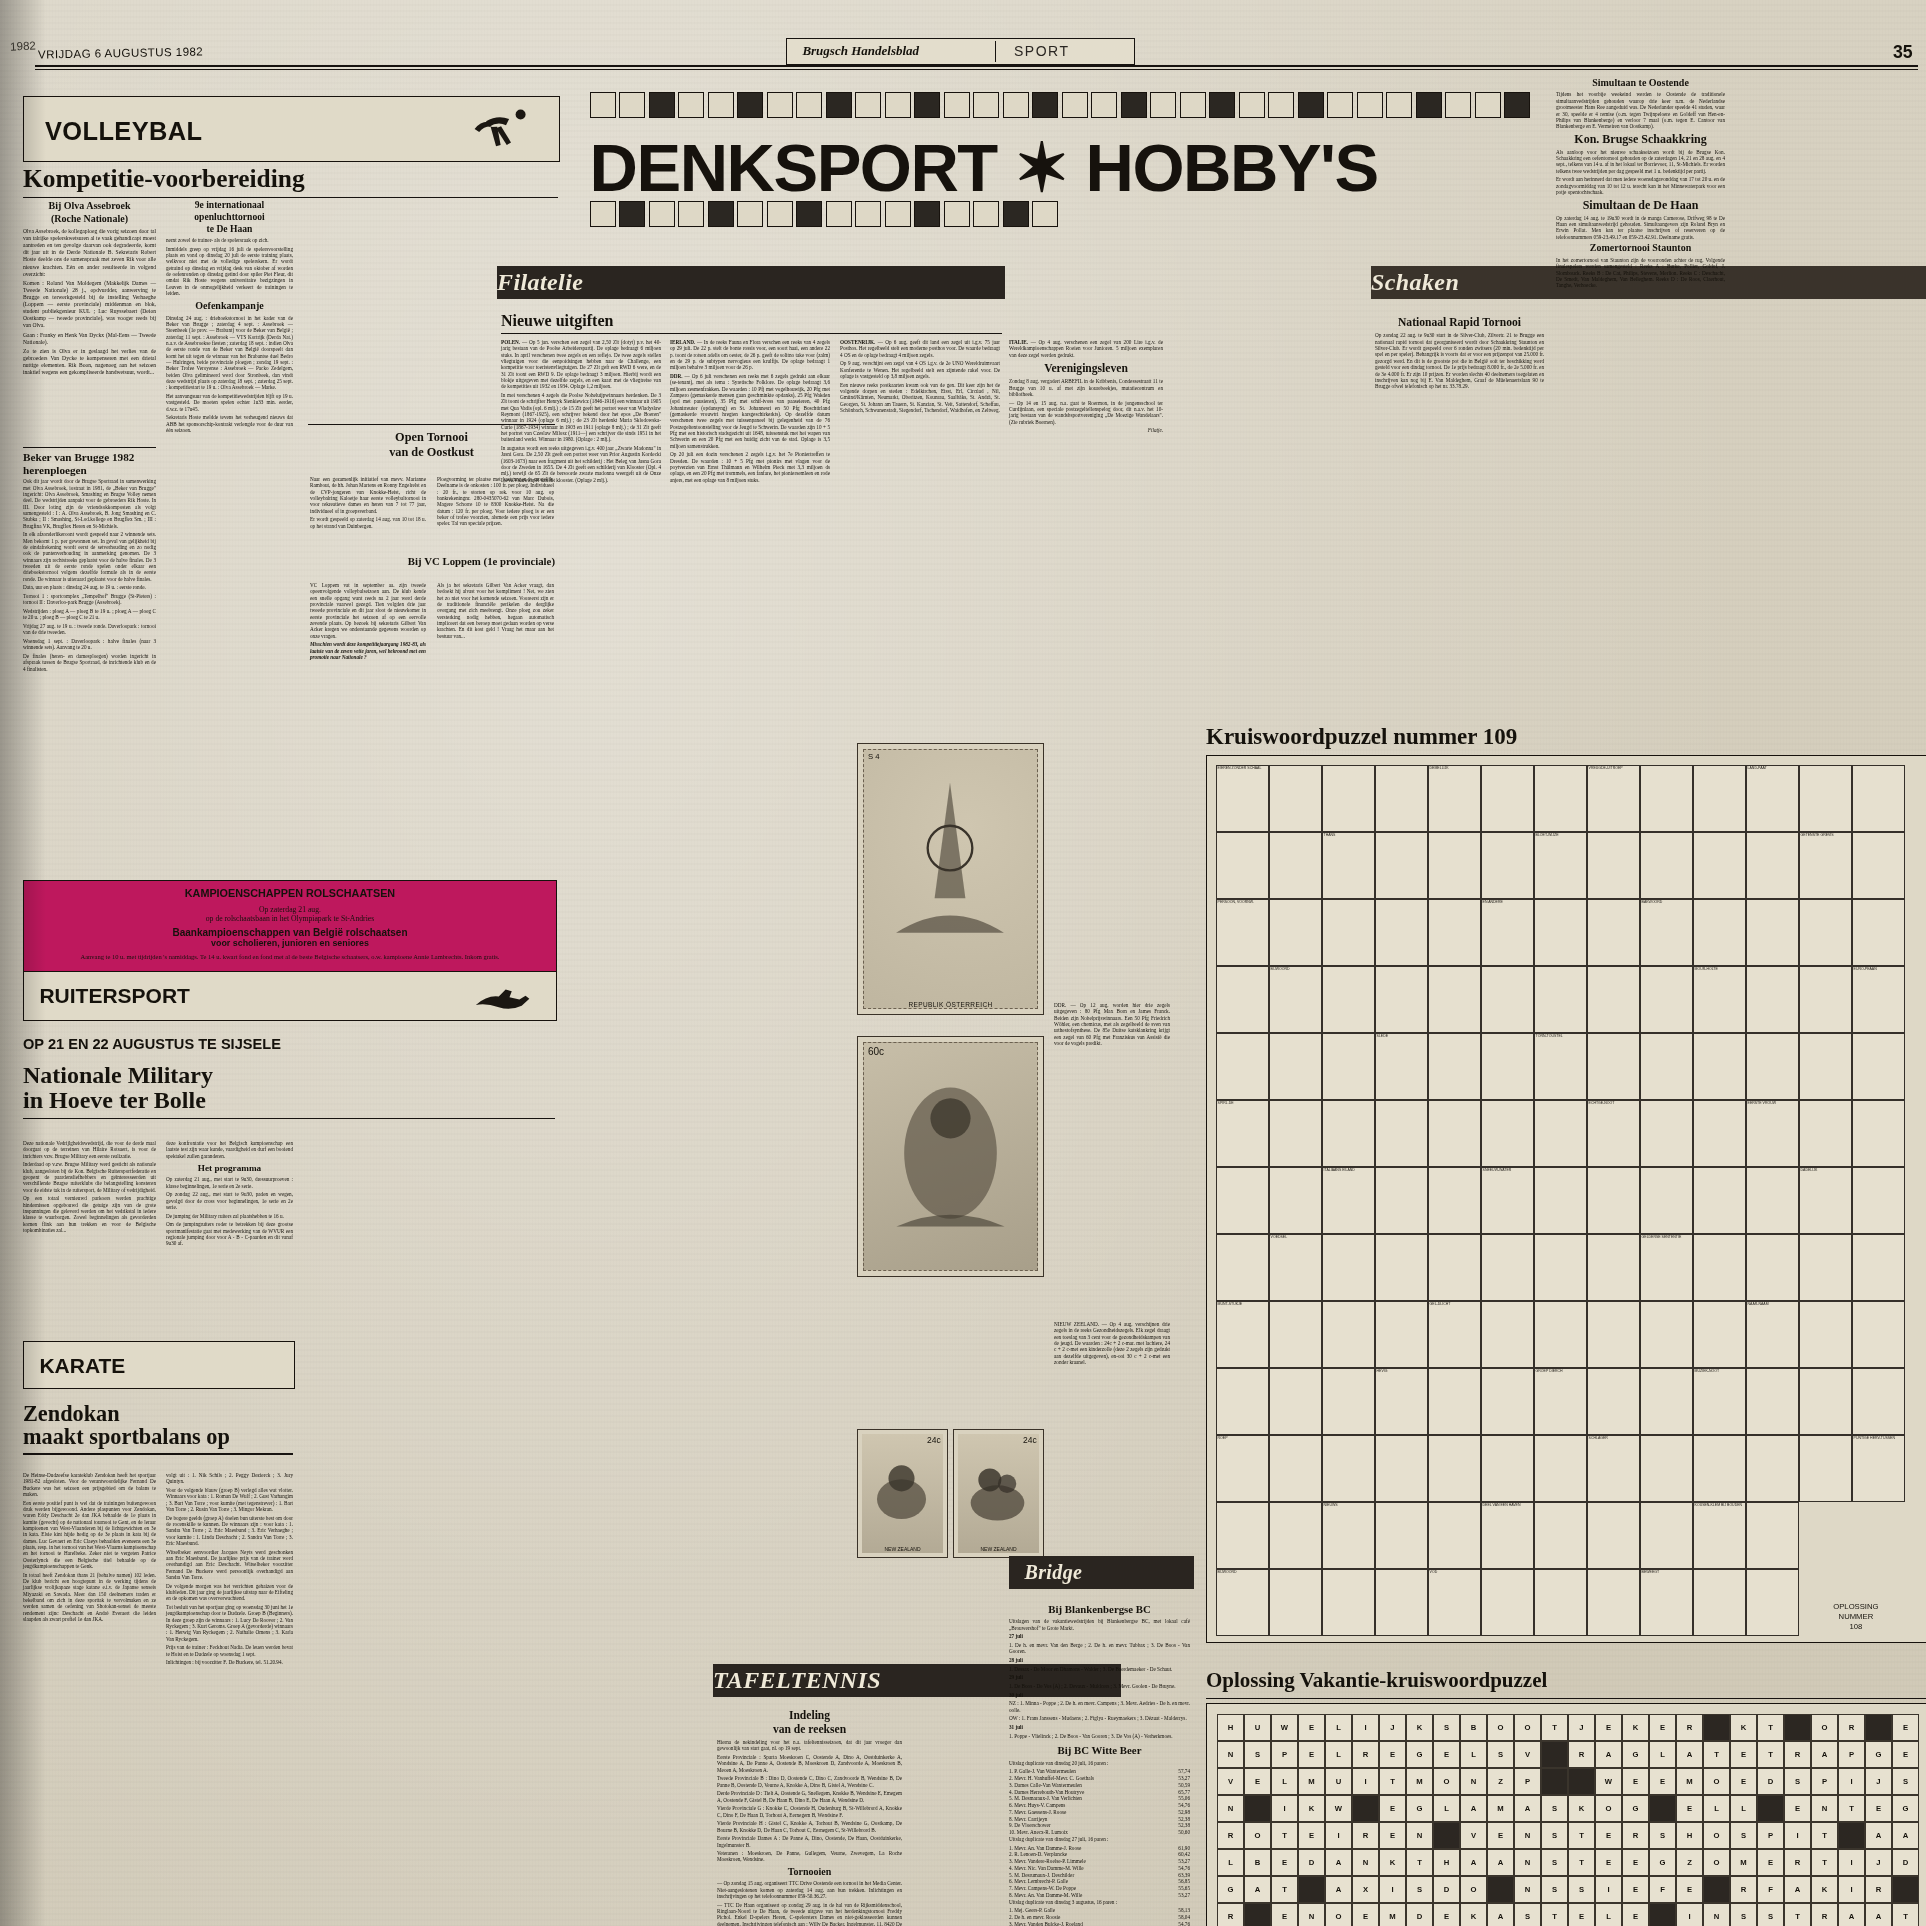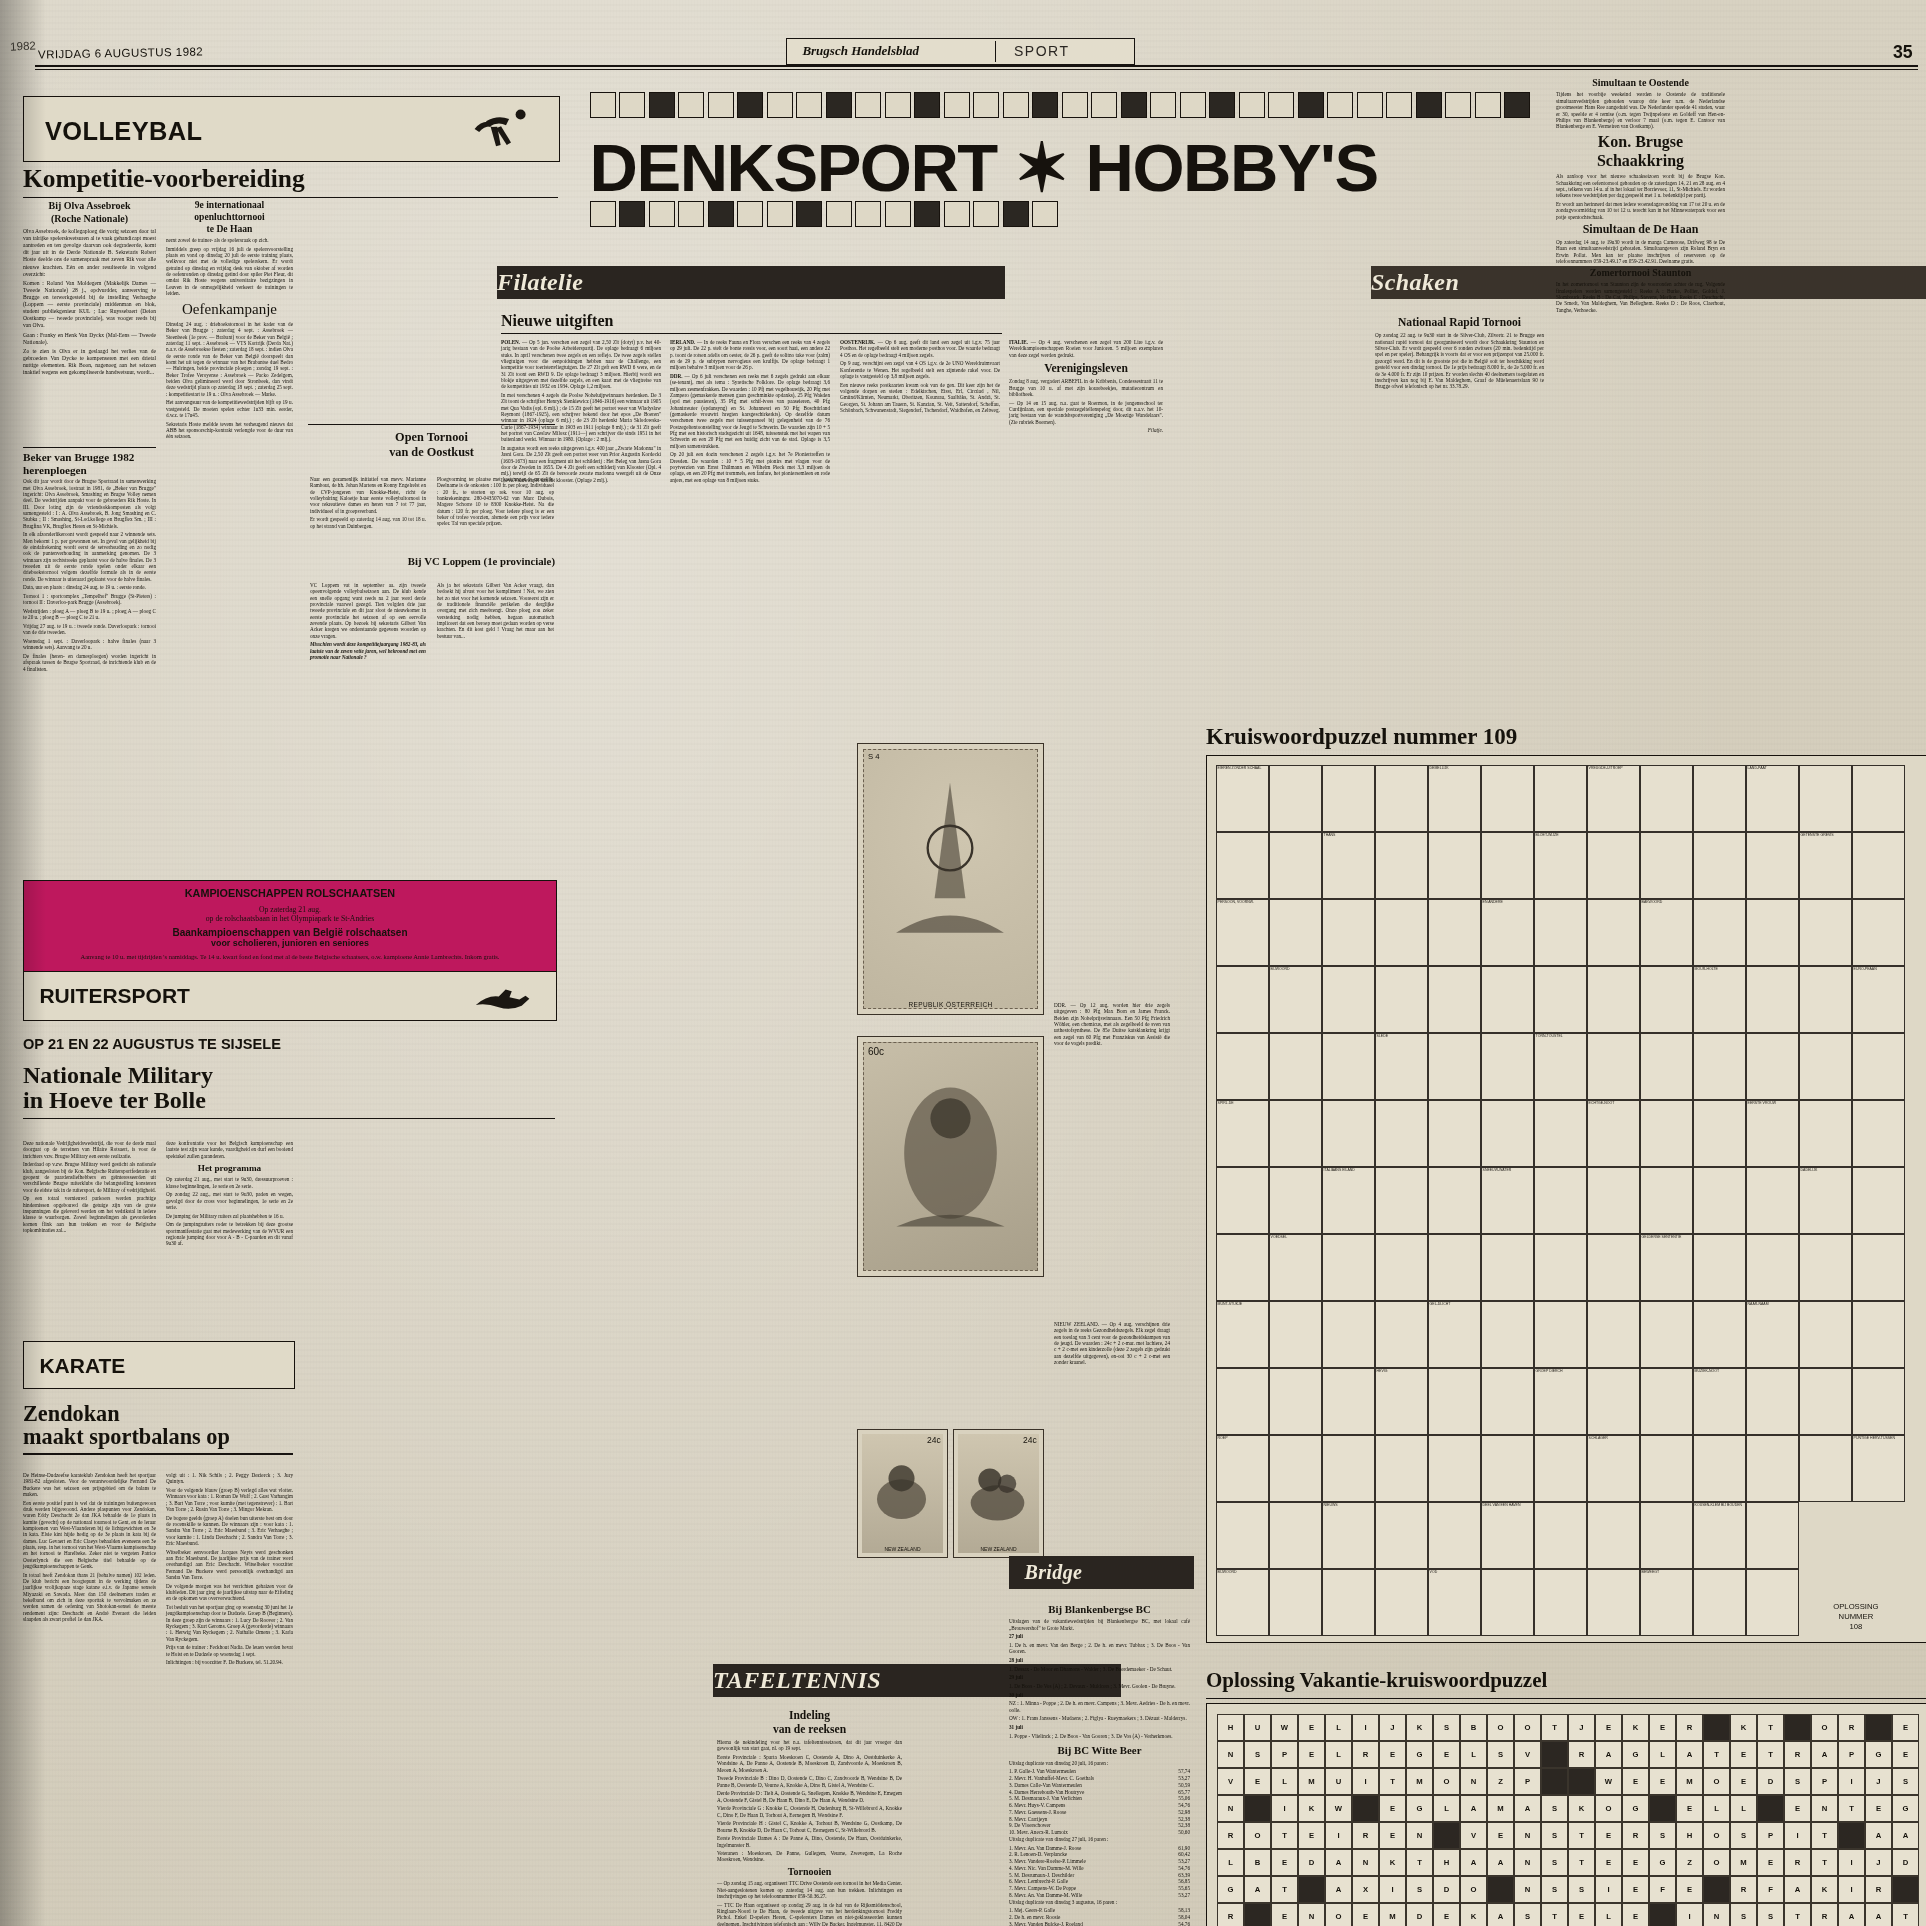--- a/index.html
+++ b/index.html
@@ -152,21 +152,21 @@
 <div class="col xtiny" style="left:437px;top:582px;width:117px;">
   <p>Als ja het sekretaris Gilbert Van Acker vraagt, dan bedoekt hij alvast voor het kompliment ! Net, we zien het zo niet voor het komende seizoen. Vooreerst zijn er de traditionele financiële perikelen die derglijke overgang met zich meebrengt. Onze ploeg zou zeker versterking nodig hebben, hegaan automatisch impliceert dat een beroep moet gedaan worden op verse krachten. En dit kost geld ! Vraag het maar aan het bestuur van...</p>
 </div>
 
 <div class="col xtiny" style="left:166px;top:200px;width:127px;">
   <p style="text-align:center;font-weight:bold;font-size:9.6px;line-height:1.1;">9e internationaal</p>
   <p style="text-align:center;font-weight:bold;font-size:9.6px;line-height:1.1;margin-top:-0.8px;">openluchttornooi</p>
   <p style="text-align:center;font-weight:bold;font-size:9.6px;line-height:1.1;margin-top:-0.8px;">te De Haan</p>
   <p>nernt zowel de trainer- als de spelersraak op zich.</p>
   <p>Inmiddels greep op vrijdag 16 juli de spelersvoorstelling plaats en vond op dinsdag 20 juli de eerste training plaats, welkvoor niet met de volledige spelerskern. Er wordt getraind op dinsdag en vrijdag desk van oktober af worden de oefenronden op dinsdag getind door spiler Piet Fleur, dit omdat Rik Hoste wegens universitaire bezigzingen in Leuven in de onmogelijkheid verkeert de trainingen te leiden.</p>
-  <p style="text-align:center;font-weight:normal;font-size:15px;margin-top:3.9px;">Oefenkampanje</p>
+  <p style="text-align:center;font-weight:bold;font-size:10px;margin-top:3.9px;">Oefenkampanje</p>
   <p>Dinsdag 24 aug. : driehoekstornooi in het kader van de Beker van Brugge ; zaterdag 4 sept. : Assebroek — Steenbeek (1e prov. — Brabant) voor de Beker van België ; zaterdag 11 sept. : Assebroek — VTS Kortrijk (Derda Nat.) n.a.v. de Assebroekse fiesten ; zaterdag 18 sept. : indien Olva de eerste ronde van de Beker van België doorspeelt dan komt het uit tegen de winnaar van het Brabantse duel Bedro — Hulringen, beide provinciale ploegen ; zondag 19 sept. : Beker Trofee Veroyense : Assebroek — Packo Zedelgem, beiden Olva gelimineerd werd door Stronbeek, dan vindt deze wedstrijd plaats op zaterdag 18 sept. ; zaterdag 25 sept. : kompetitiestart te 19 u. : Olva Assebroek — Marke.</p>
   <p>Het aanvangsuur van de kompetitiewedstrijden bljft op 19 u. vastgesteld. De moeten spelen echter 1u33 min. eerder, d.w.z. te 17u45.</p>
   <p>Sekretaris Hoste meldde tevens het verheugend nieuws dat ABB het sponsorschip-kontrakt verlengde voor de duur van één seizoen.</p>
 </div>
 
 <div class="col xtiny" style="left:308px;top:431px;width:247px;">
   <div class="rule" style="position:absolute;left:0;top:-7px;width:247px;height:1.2px;"></div>
   <p style="text-align:center;font-weight:bold;font-size:12.3px;line-height:1.12;">Open Tornooi</p>
   <p style="text-align:center;font-weight:bold;font-size:12.3px;line-height:1.12;margin-top:-1.5px;">van de Oostkust</p>
 </div>
@@ -400,21 +400,21 @@
   <p>NIEUW ZEELAND. — Op 4 aug. verschijnen drie zegels in de reeks Gezondheidszegels. Elk zegel draagt een toeslag van 3 cent voor de gezondheidskampen van de jeugd. De waarden : 24c + 2 c-mar. met lachiere, 24 c + 2 c-met een kinderzolle (deze 2 zegels zijn gedrukt aan dezelfde uitgegeven), en-ooi 30 c + 2 c-met een zonder kraanel.</p>
 </div>
 
 <div class="col xtiny" style="left:1375px;top:316px;width:169px;">
   <p style="text-align:center;font-weight:bold;font-size:11.6px;">Nationaal Rapid Tornooi</p>
   <p>Op zondag 22 aug. te 9u30 start in de Silver-Club, Zilvertr. 21 te Brugge een nationaal rapid tornooi dat georganiseerd wordt door Schaakkring Staunton en Silver-Club. Er wordt gespeeld over 6 ronden zwitsers (20 min. bedenktijd per spel en per speler). Behangrijk is voorts dat er voor een prijzenpot van 25.000 fr. gezorgd werd. En dit is de grootste pot die in België ooit ter beschikking werd gesteld voor een dindag tornooi. De 1e prijs bedraagt 8.000 fr., de 2e 5.000 fr. en de 3e 4.000 fr. Er zijn 10 prijzen. Er worden slechts 40 deelnemers toegelaten en inschrijven kan nog bij E. Van Maldeghem, Graaf de Müelenaertslaan 90 te Brugge ofwel telefonisch op het nr. 33.78.29.</p>
 </div>
 <div class="col xtiny" style="left:1556px;top:77px;width:169px;">
   <p style="text-align:center;font-weight:bold;font-size:10px;">Simultaan te Oostende</p>
   <p>Tijdens het voorbije weekeind werden te Oostende de traditionele simultaanvedstrijden gehouden waarop drie keer n.m. de Nederlandse grootmeester Hans Ree aangeduid was. De Nederlander speelde 41 studen, waar er 30, speelde er 4 remise (o.m. tegen Twijnpeloere en Goldeff van Hen-en-Philips van Blankenberge) en verloor 7 maal (o.m. tegen E. Cantoor van Blankenberge en E. Vermeiren van Oostkamp).</p>
-  <p style="text-align:center;font-weight:bold;font-size:16px;">Kon. Brugse Schaakkring</p>
+  <p style="text-align:center;font-weight:bold;font-size:12px;">Kon. Brugse Schaakkring</p>
   <p>Als aanloop voor het nieuwe schaakseizoen wordt bij de Brugse Kon. Schaakkring een oefentornooi gehouden op de zaterdagen 14, 21 en 28 aug. en 4 sept., telkens van 14 u. af in het lokaal ter Borrievoer, 11, St-Michiels. Er worden telkens twee wedstrijden per dag gespeeld met 1 u. bedenktijd per partij.</p>
   <p>Er wordt aan herinnerd dat men iedere woensdagavonddag van 17 tot 20 u. en de zondagvoormiddag van 10 tot 12 u. terecht kan in het Minnewaterpark voor een potje opentochtschaak.</p>
   <p style="text-align:center;font-weight:bold;font-size:12px;">Simultaan de De Haan</p>
   <p>Op zaterdag 14 aug. te 19u30 wordt in de manga Camerose, Drifweg 98 te De Haan een simultaanwedstrijd gehouden. Simultaangevers zijn Roland Bryn en Erwin Pollat. Men kan ter plaatse inschrijven of reserveren op de telefoonnummers 059-23.49.17 en 059-23.42.91. Deelname gratis.</p>
   <p style="text-align:center;font-weight:bold;font-size:10px;">Zomertornooi Staunton</p>
   <p>In het zomertornooi van Staunton zijn de voorronden achter de rug. Volgende finalespelers werden samengesteld : Reeks A : Burke, Pollier, Goldof, J. Slombouck. Reeks B : De Cat, Philips, Stevens, Merlion. Reeks C : Deschacht, De Smedt, Van Maldeghem, Van Belleghem. Reeks D : De Roos, Claerhout, Tanghe, Verhoecke.</p>
 </div>
 
 <div style="position:absolute;left:1206px;top:724px;width:724px;">
   <div class="kx-title">Kruiswoordpuzzel nummer 109</div>

